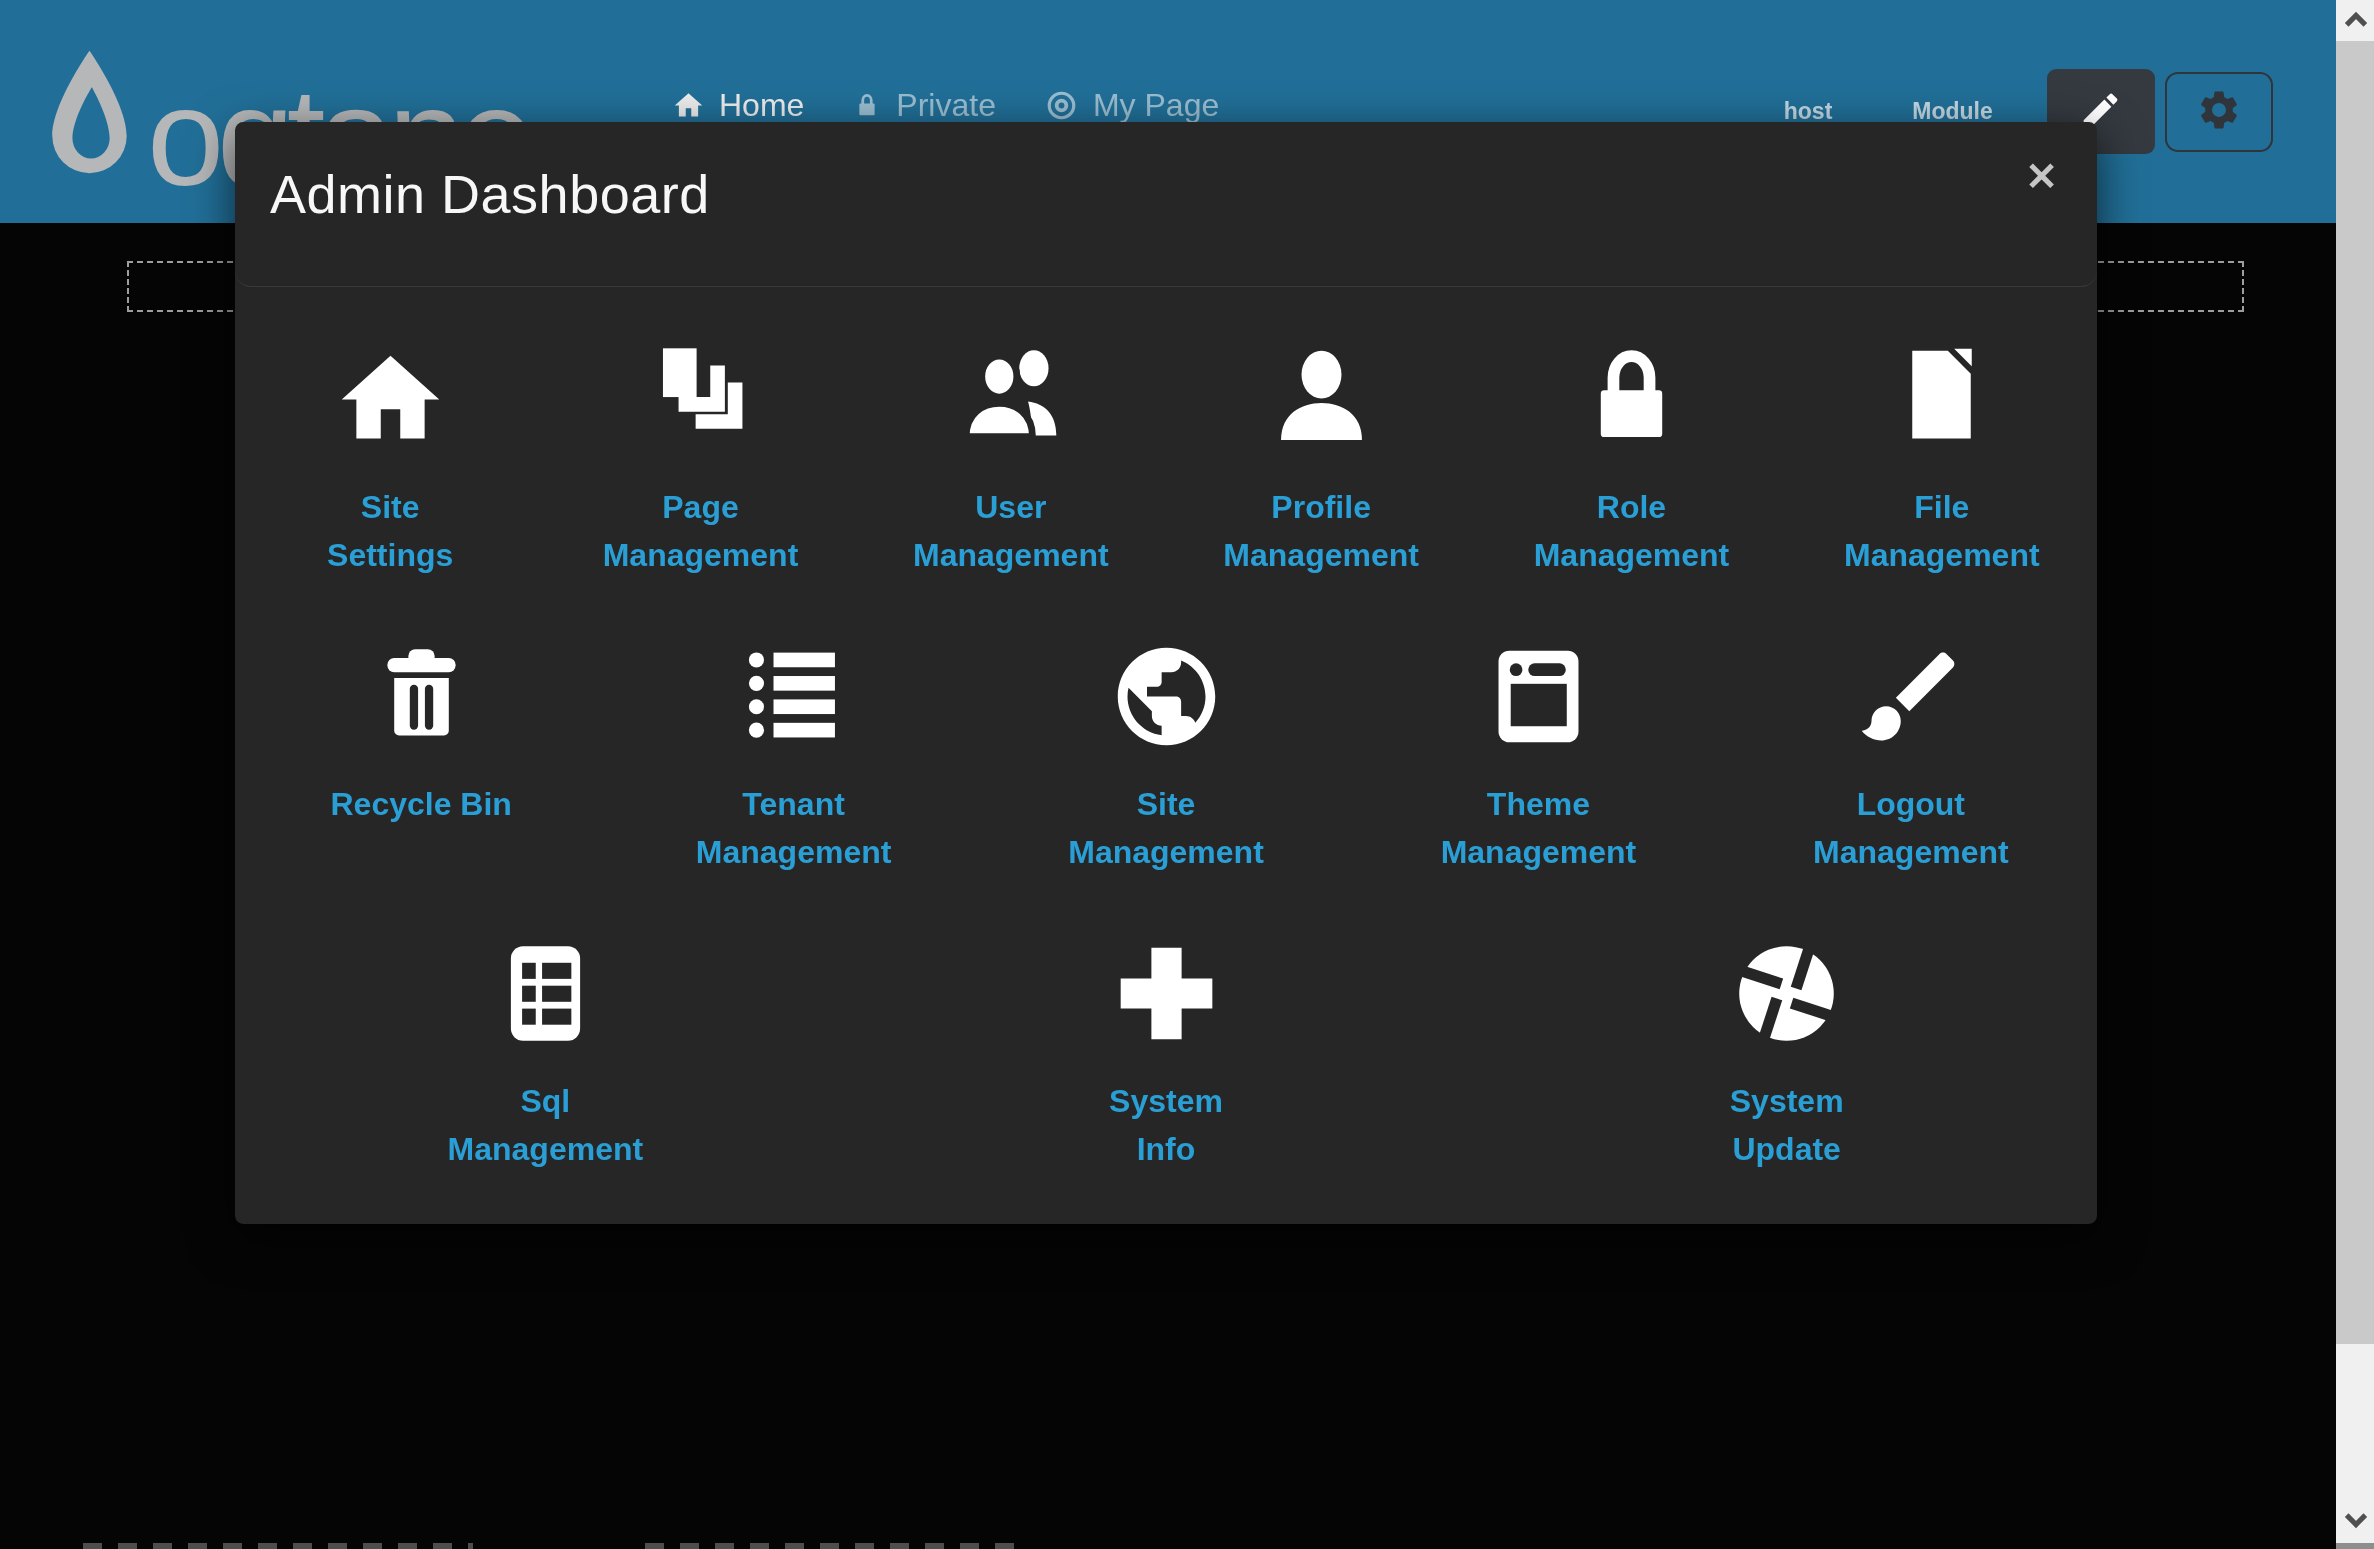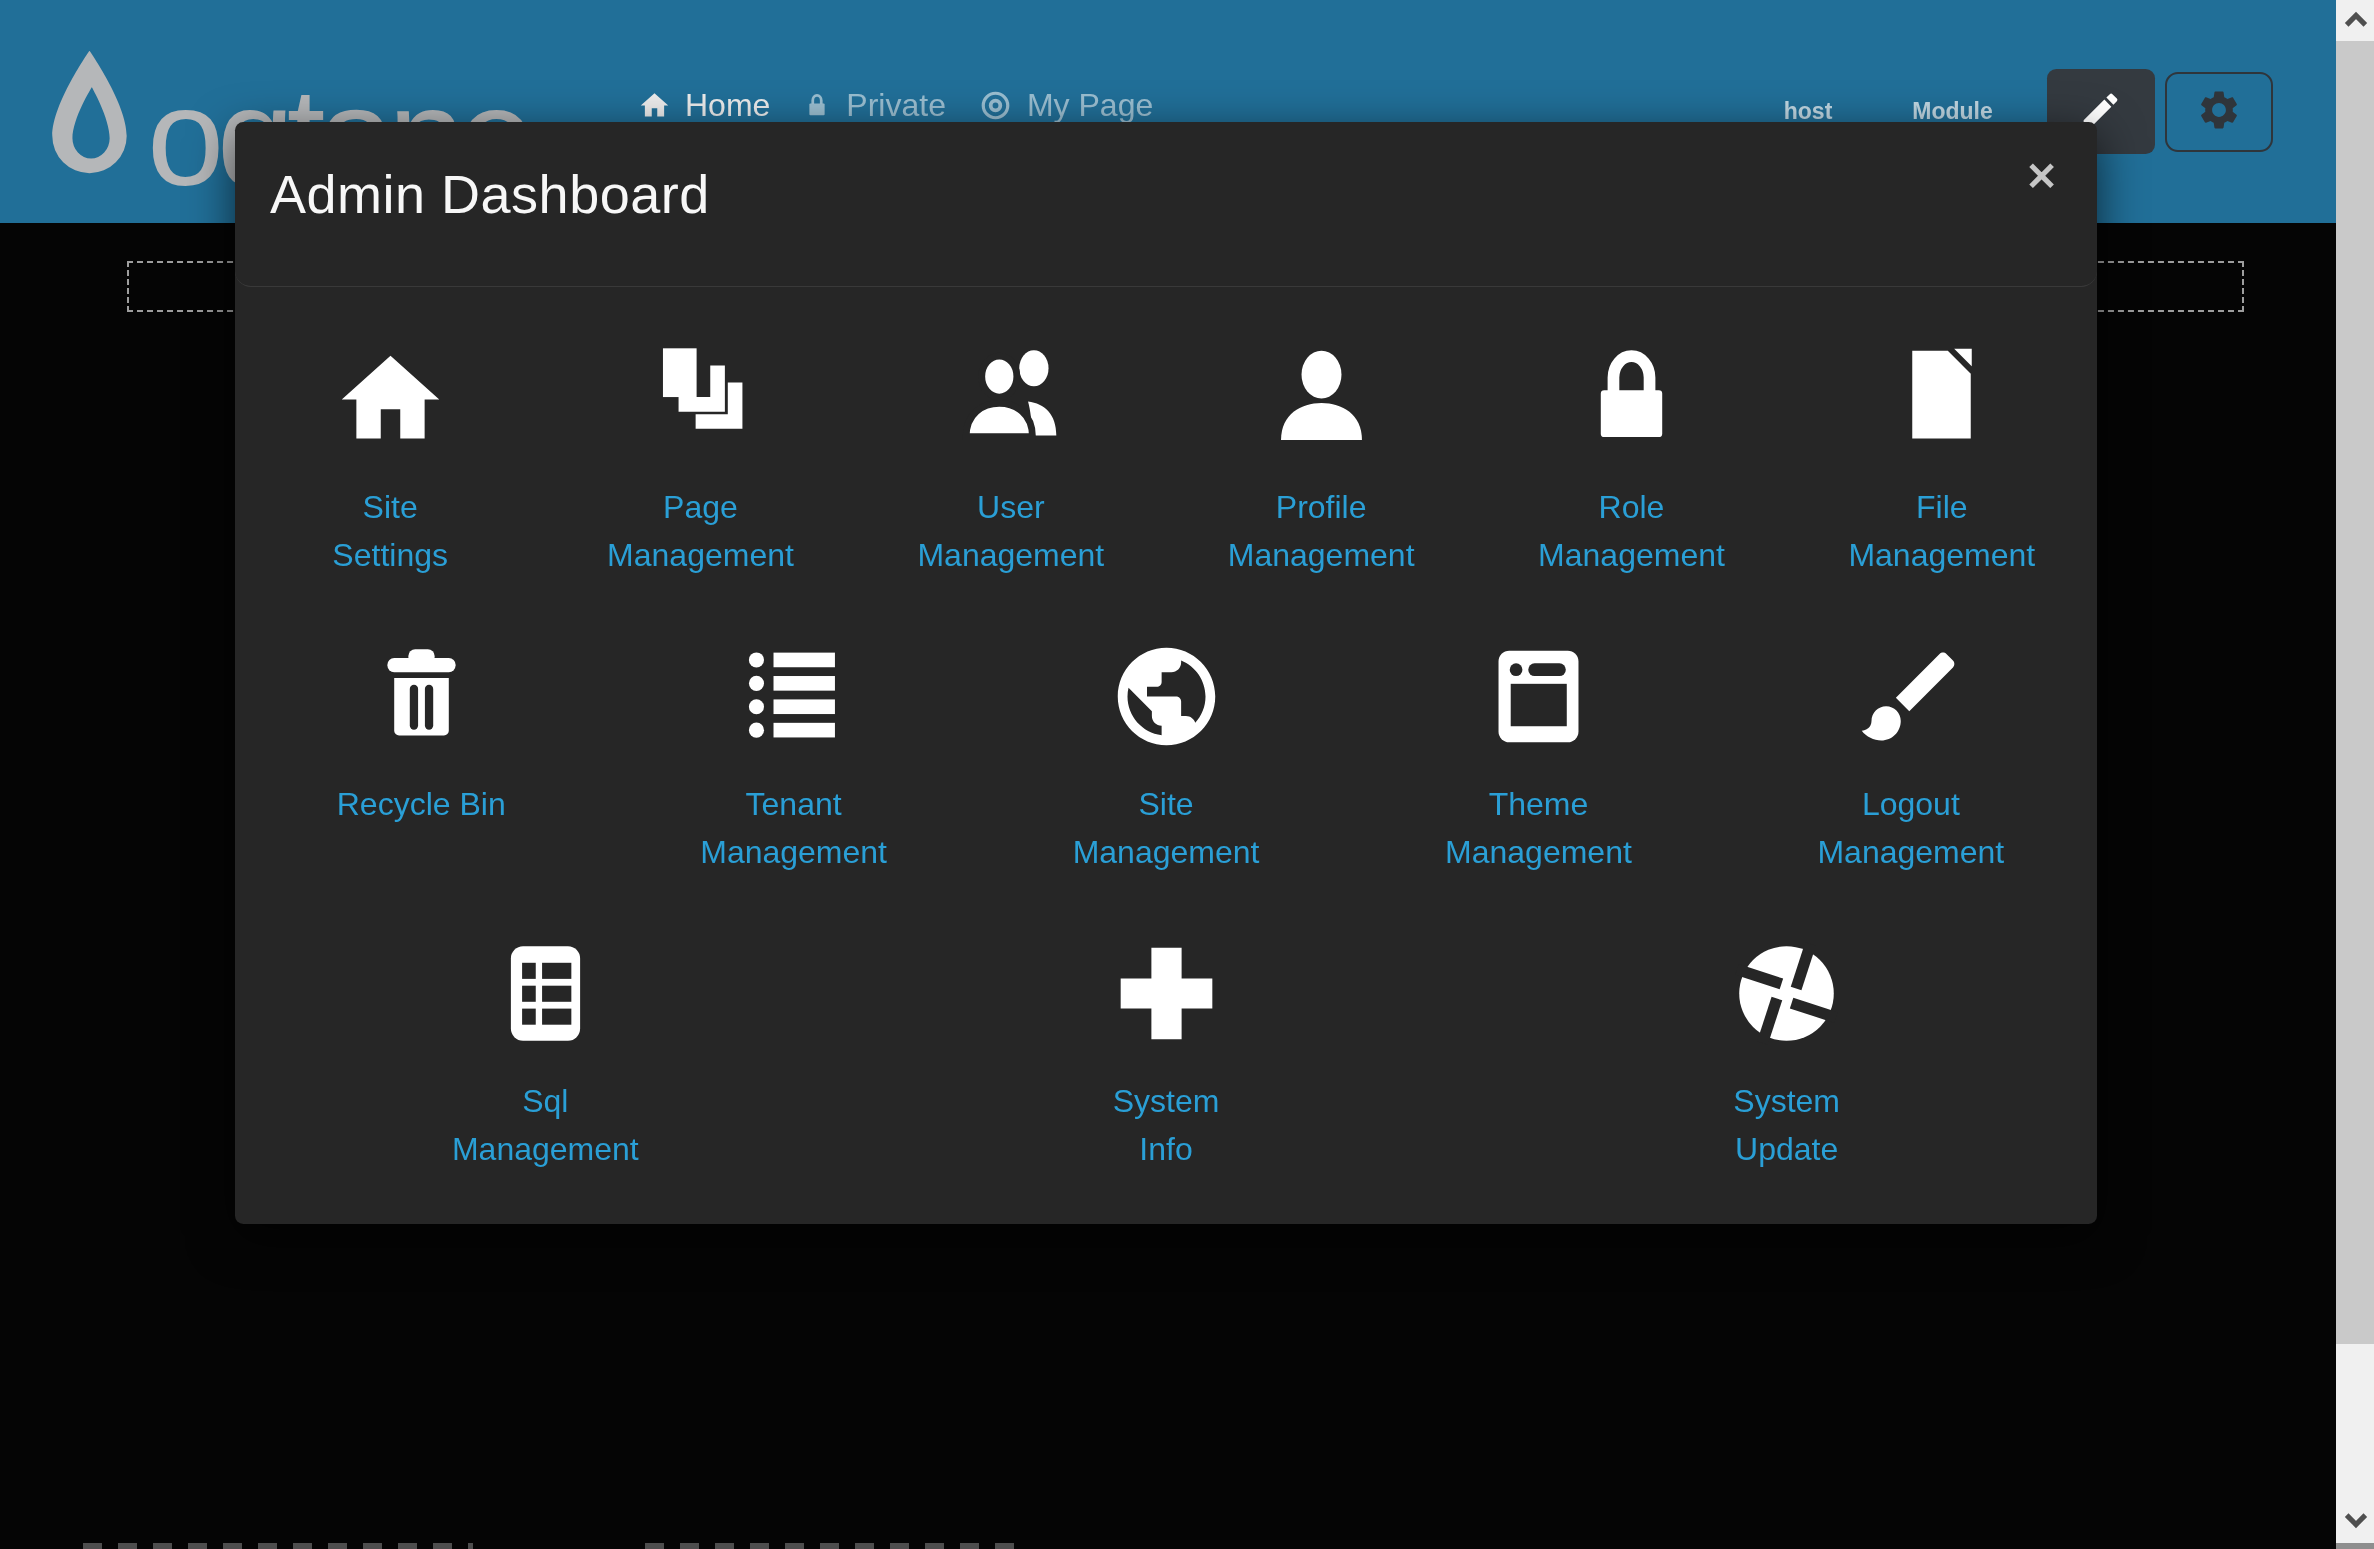--- a/index.html
+++ b/index.html
@@ -17,22 +17,22 @@
     background:#216f98;z-index:1;
   }
   .brand{position:absolute;left:43px;top:0;height:223px;width:557px;cursor:pointer;}
   .brand-drop{position:absolute;left:0;top:43px;}
   .brand-text{
     position:absolute;left:104px;top:67px;
     font-size:139px;line-height:1;font-weight:500;letter-spacing:-7.4px;
     color:#b5b7b9;
   }
   .nav-items{
-    position:absolute;left:638px;top:0;height:211px;
-    display:flex;align-items:center;gap:32px;
+    position:absolute;left:672px;top:0;height:211px;
+    display:flex;align-items:center;gap:48px;
   }
   .nav-item{
     display:flex;align-items:center;gap:14px;cursor:pointer;
     font-size:32px;color:rgba(255,255,255,0.55);text-decoration:none;
   }
   .nav-item.active{color:#ececec;}
   .nav-item .nicon{display:flex;align-items:center;}
   .nav-right{
     position:absolute;right:63px;top:0;height:223px;
     display:flex;align-items:center;
@@ -70,21 +70,21 @@
     border-radius:16px;
   }
   .modal-title{
     position:absolute;left:35px;top:41px;margin:0;
     font-size:54px;font-weight:400;color:#f7f7f7;letter-spacing:0.5px;
   }
   .modal-close{
     position:absolute;right:39px;top:35px;background:none;border:none;cursor:pointer;
     font-size:39px;font-weight:700;color:#c6c6c6;line-height:1;padding:0;
   }
-  .modal-body{padding-top:52px;}
+  .modal-body{padding-top:52px;font-weight:bold;}
   .tile-row{display:flex;width:100%;}
   .tile-row.r1,.tile-row.r2{height:297px;}
   .tile{
     flex:1 1 0;display:flex;flex-direction:column;align-items:center;
     text-decoration:none;cursor:pointer;
   }
   .tile-icon{height:121px;display:flex;align-items:center;justify-content:center;}
   .tile-label{
     margin-top:23px;text-align:center;
     font-size:32px;line-height:48px;color:#2a9fd6;

